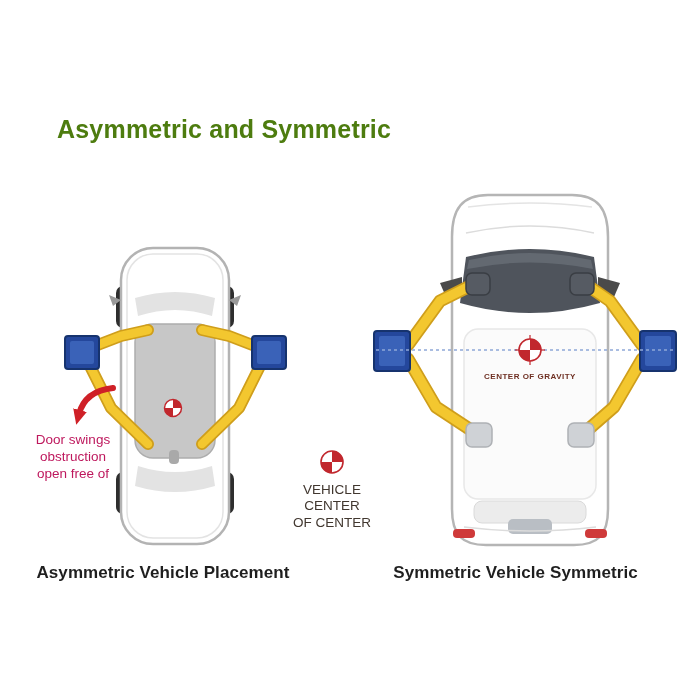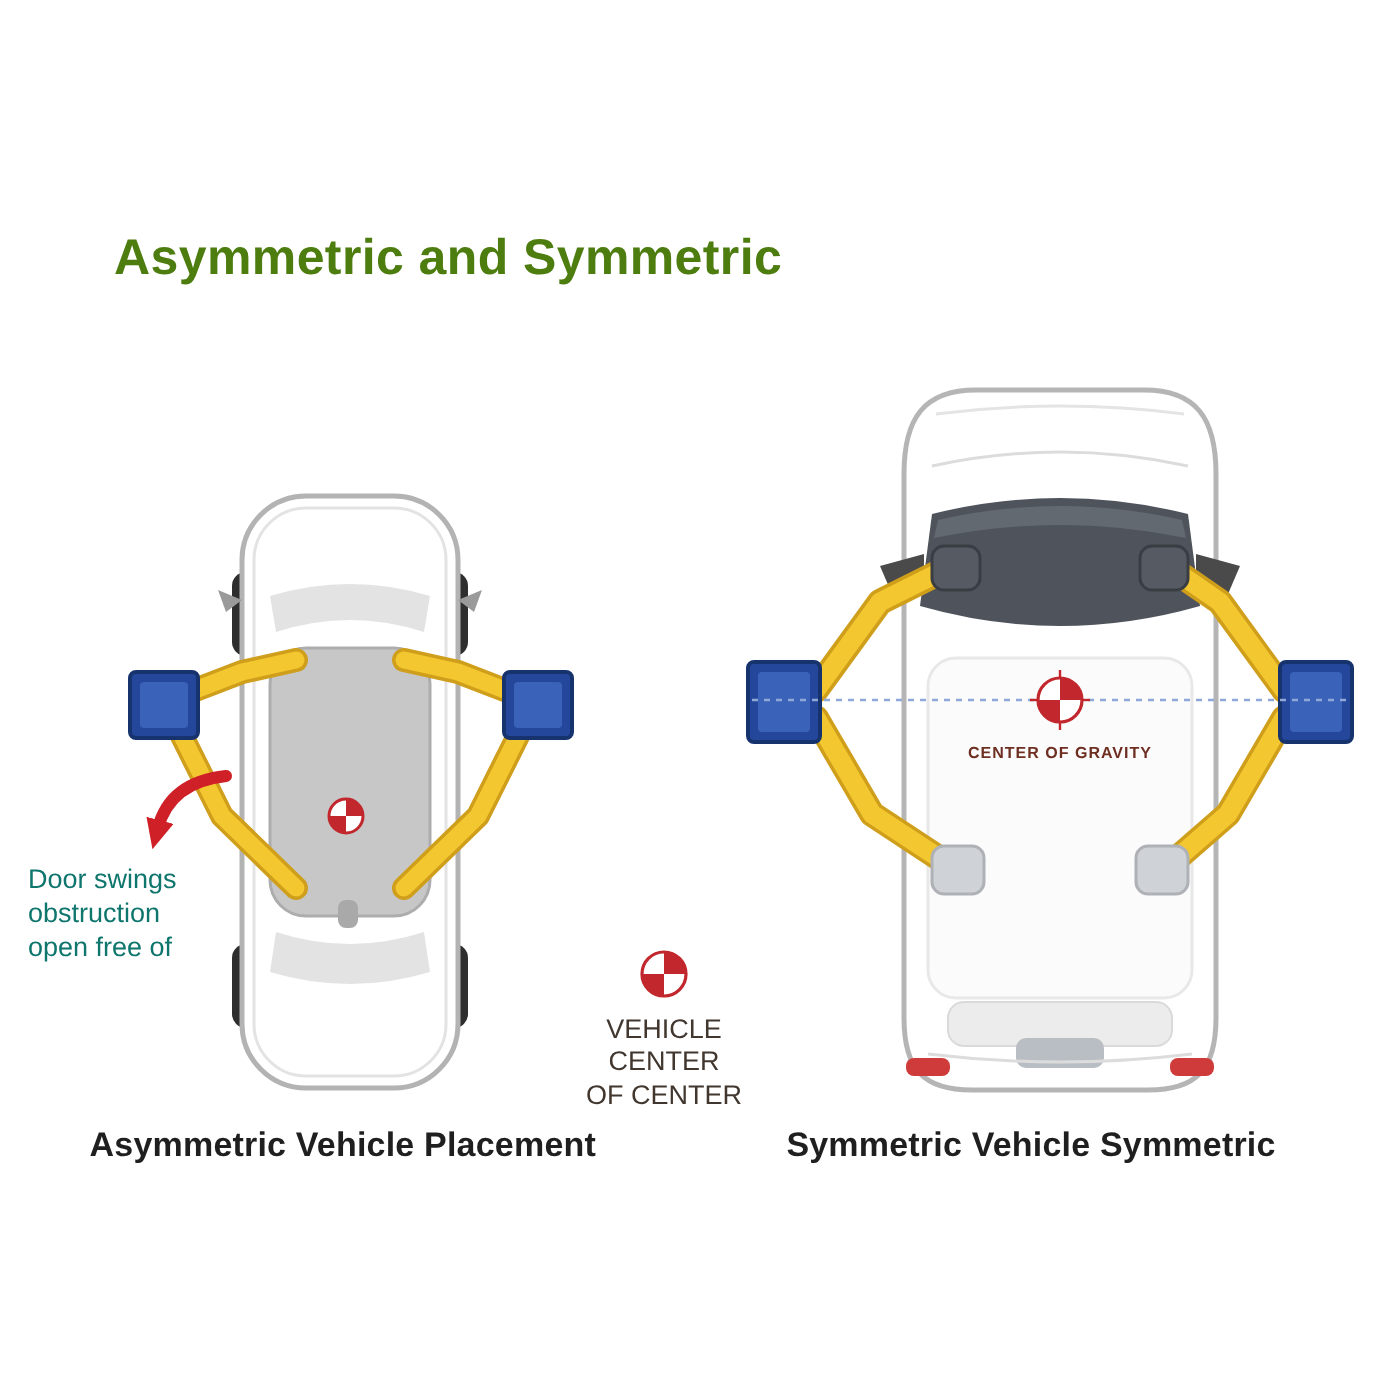--- a/index.html
+++ b/index.html
@@ -9,29 +9,29 @@
   }
   .page-title{
     position:absolute;left:40px;top:98px;margin:17px;
     font-size:25px;font-weight:700;color:#4d7c0f;letter-spacing:.2px;
   }
   .diagram{position:absolute;}
   .diagram.asym{left:55px;top:240px;width:240px;height:310px;}
   .diagram.sym{left:370px;top:183px;width:310px;height:372px;}
   .annotation{
     position:absolute;left:14px;top:432px;width:118px;
-    font-size:13.5px;font-weight:500;color:#0f766e;line-height:1.25;
+    text-align:center;font-size:13.5px;font-weight:500;color:#be185d;line-height:1.25;
   }
   .caption{
     position:absolute;top:563px;text-align:center;
     font-size:17px;font-weight:700;color:#1f1f1f;letter-spacing:.1px;
   }
-  .caption.asym-cap{left:28px;width:270px;text-align:right;}
+  .caption.asym-cap{left:28px;width:270px;}
   .caption.sym-cap{left:388px;width:255px;}
-  .legend{position:absolute;left:272px;top:473px;width:120px;text-align:center;}
+  .legend{position:absolute;left:272px;top:448px;width:120px;text-align:center;}
   .legend .legend-icon{display:block;margin:0 auto;}
   .legend .legend-text{
     margin-top:6px;font-size:13.5px;font-weight:500;color:#41372f;line-height:1.22;
   }
 </style>
 </head>
 <body>
 
 <div class="canvas">
 

